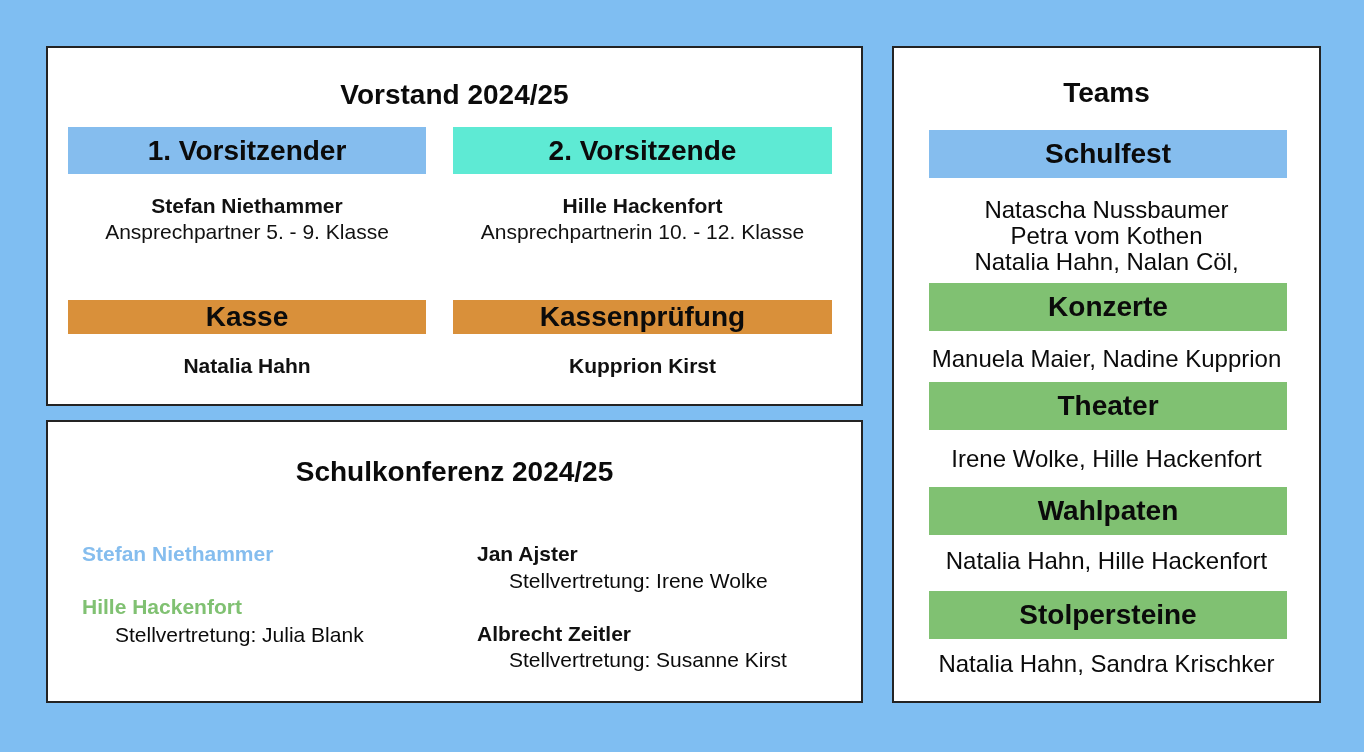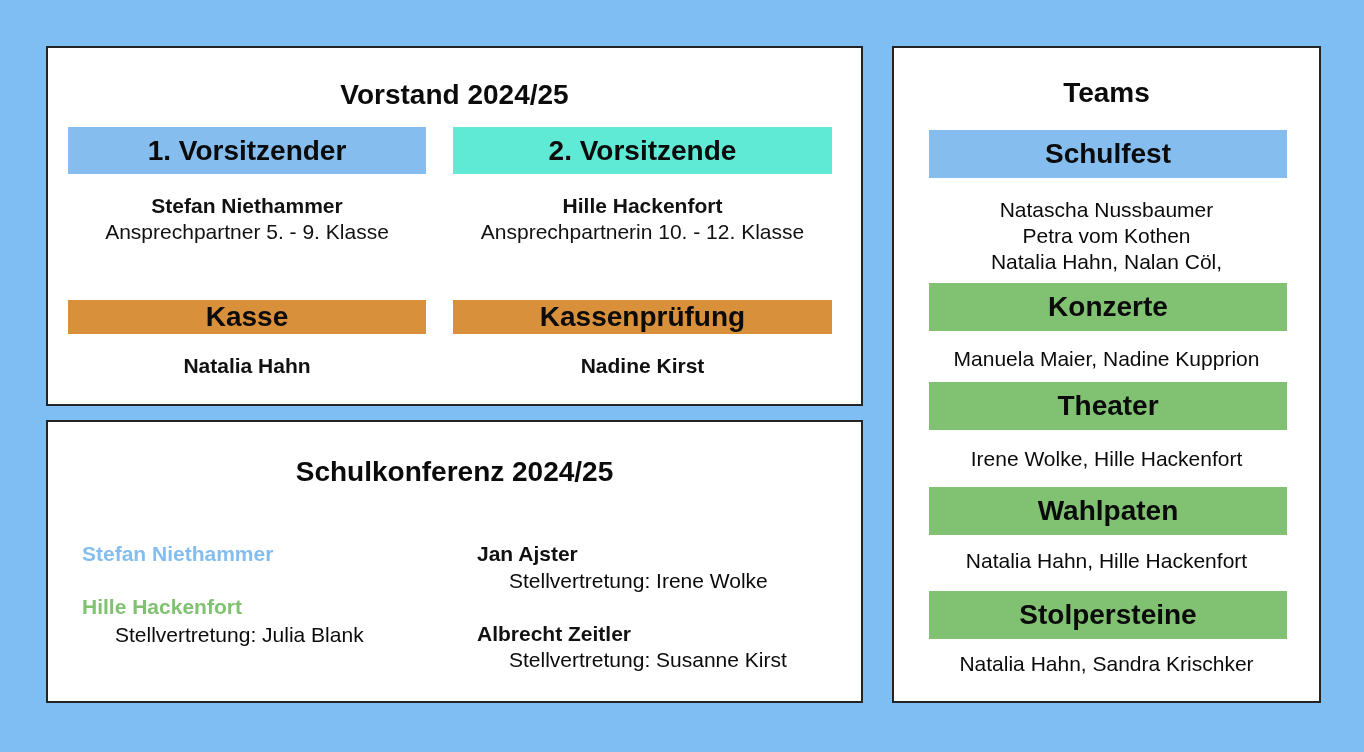--- a/index.html
+++ b/index.html
@@ -64,21 +64,21 @@
     white-space: nowrap;
   }
   .sk-name   { font-weight: 700; }
   .sk-deputy { font-weight: 400; color: #0b0b0b; }
 
   
   .t-bar { left: 35px; width: 358px; height: 48px; }
   .t-members {
     position: absolute; left: 0; width: 425px;
     text-align: center;
-    font-size: 21px; line-height: 26px;
+    font-size: 24px; line-height: 26px;
     color: #0b0b0b;
   }
 </style>
 </head>
 <body>
 
 <div class="canvas" style="background-color: rgb(127, 190, 242);">
 
   <section class="panel" id="vorstand">
     <h2 class="panel-title">Vorstand 2024/25</h2>
@@ -92,21 +92,21 @@
     </div>
     <div class="person v-right v-name-row1">
       <div class="person-name">Hille Hackenfort</div>
       <div class="person-sub">Ansprechpartnerin 10. - 12. Klasse</div>
     </div>
 
     <div class="bar v-left v-row2" style="background-color: rgb(217, 144, 58);">Kasse</div>
     <div class="bar v-right v-row2" style="background-color: rgb(217, 144, 58);">Kassenprüfung</div>
 
     <div class="person v-left v-name-row2">Natalia Hahn</div>
-    <div class="person v-right v-name-row2">Nadine Kirst</div>
+    <div class="person v-right v-name-row2">Kupprion Kirst</div>
   </section>
 
   <section class="panel" id="schulkonferenz">
     <h2 class="panel-title">Schulkonferenz 2024/25</h2>
 
     <div class="sk-entry sk-name" style="left: 34px; top: 119px; color: rgb(133, 189, 238);">Stefan Niethammer</div>
 
     <div class="sk-entry sk-name" style="left: 34px; top: 172px; color: rgb(128, 193, 114);">Hille Hackenfort</div>
     <div class="sk-entry sk-deputy" style="left:67px; top:200px;">Stellvertretung: Julia Blank</div>
 

